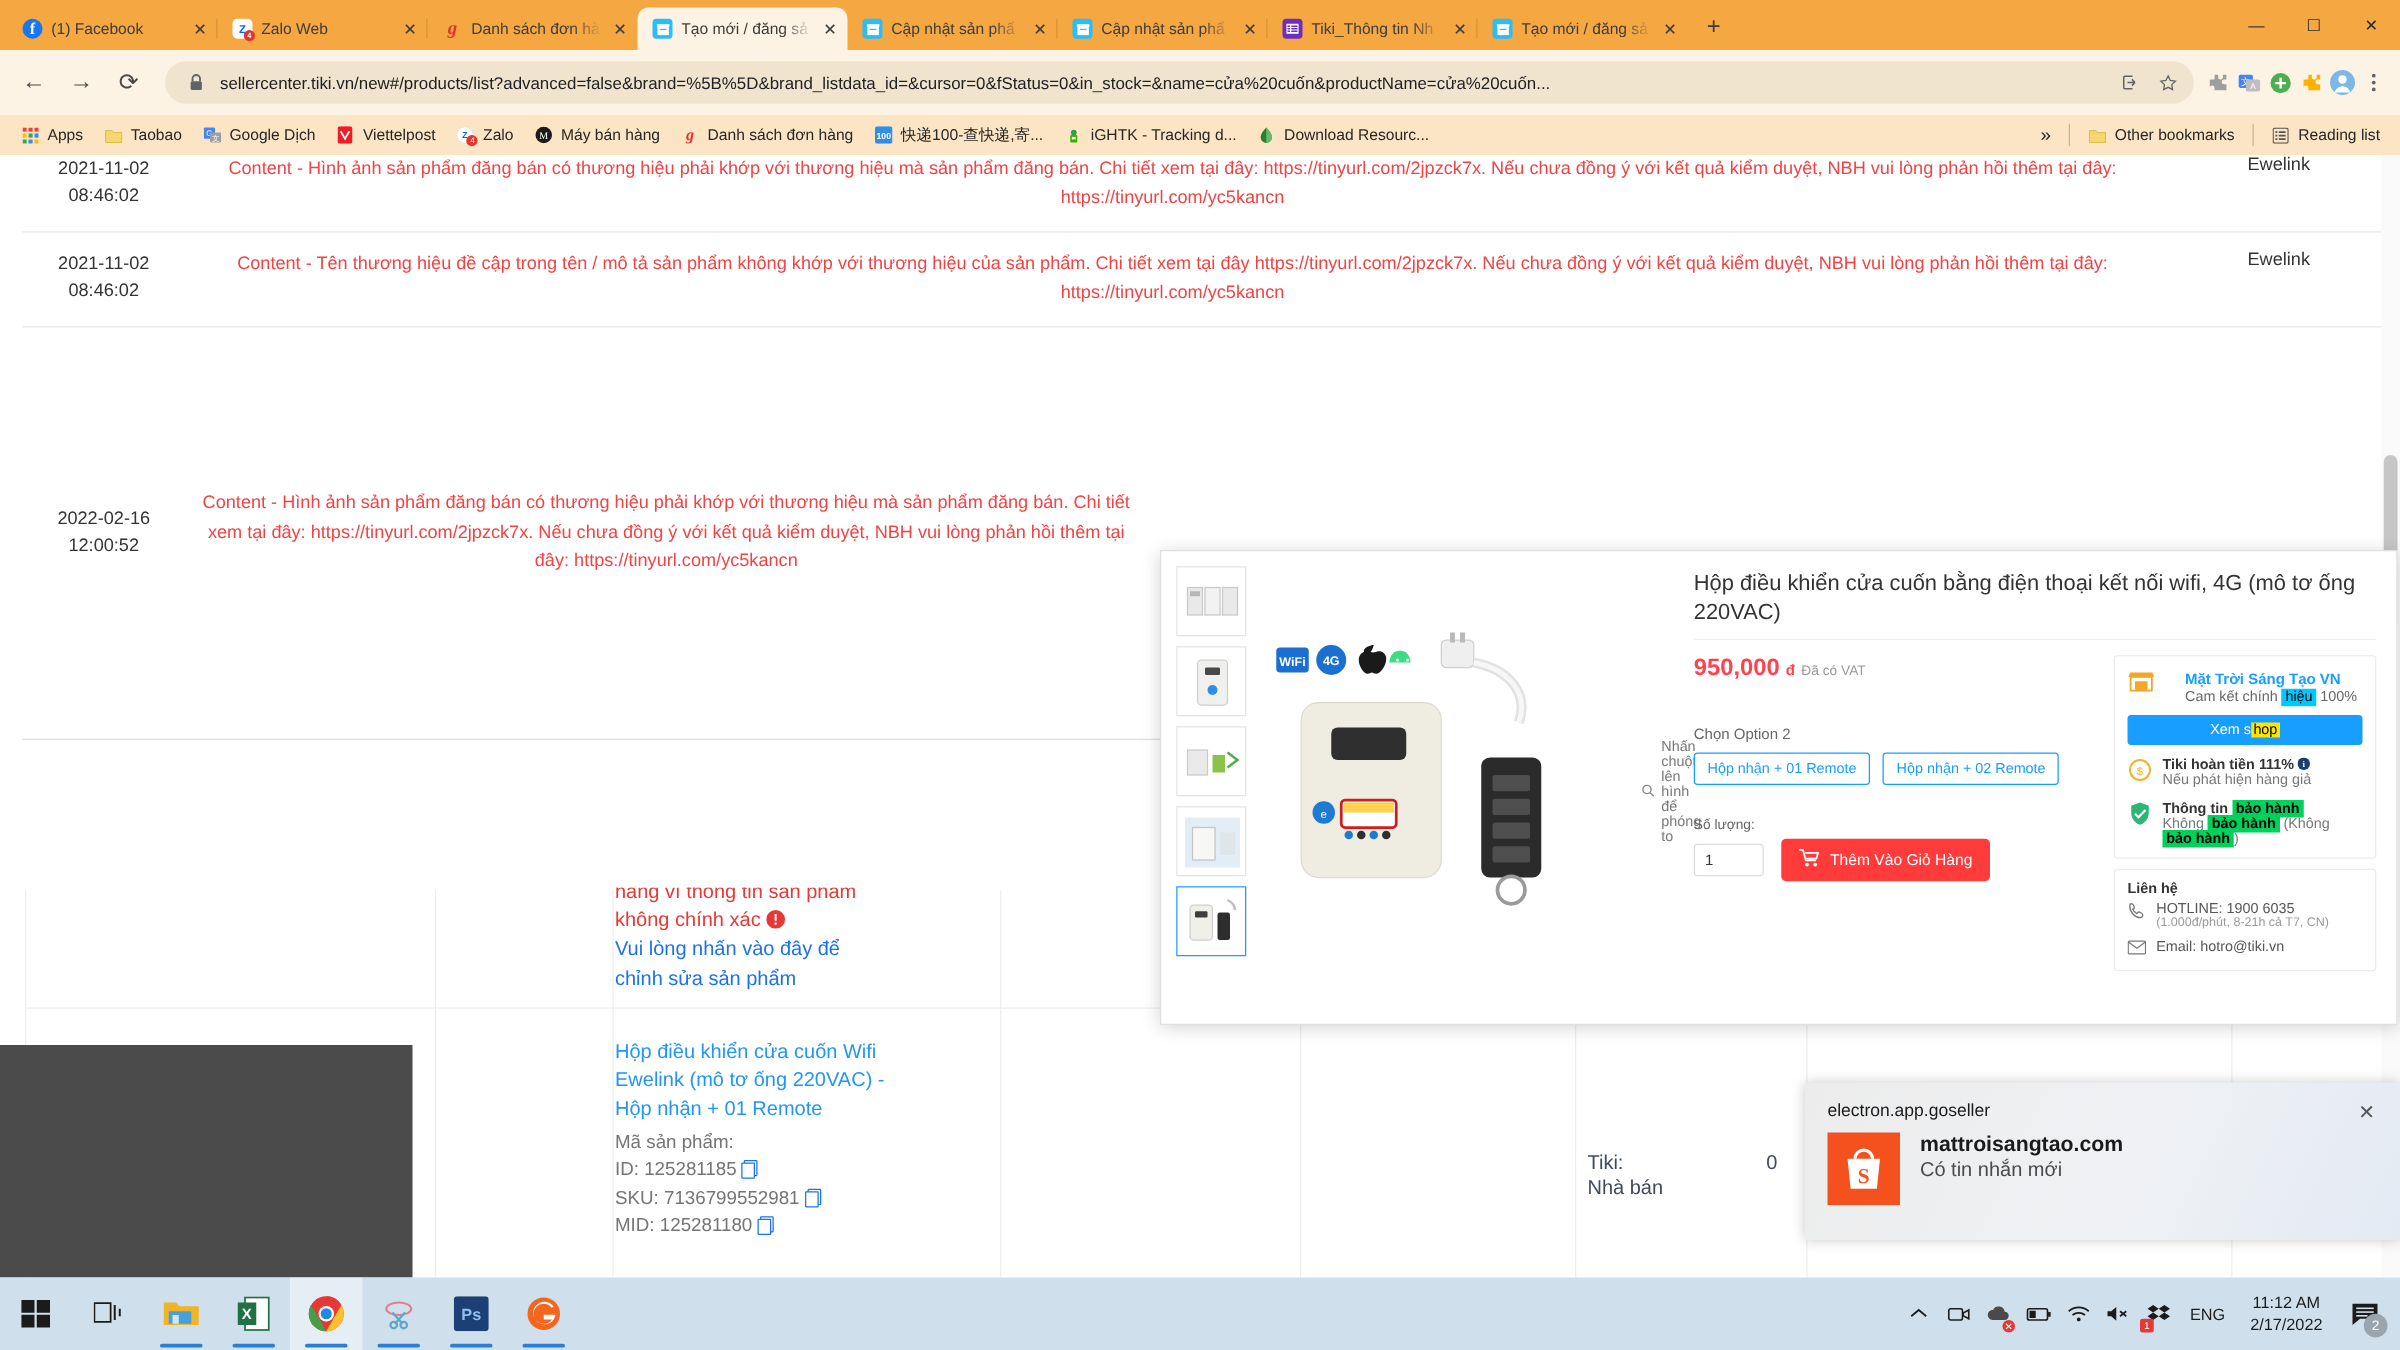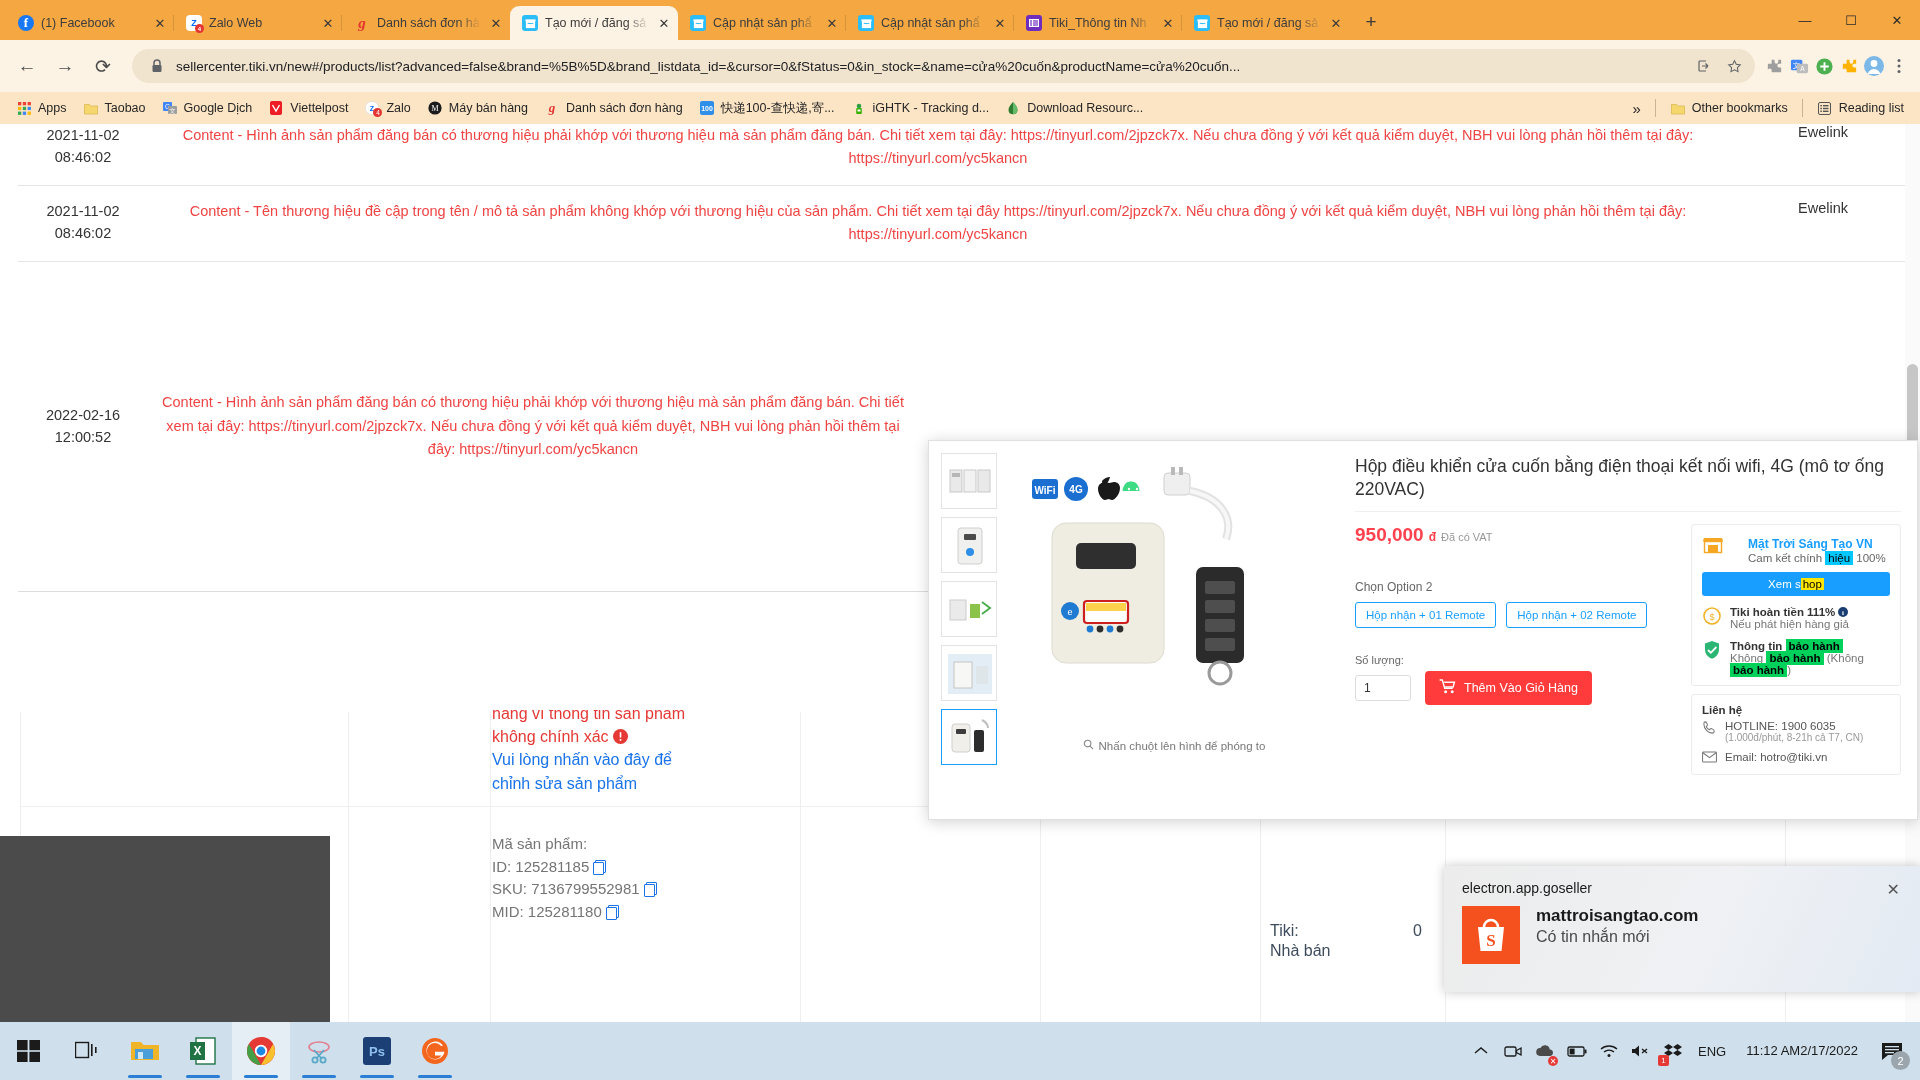--- a/index.html
+++ b/index.html
@@ -74,21 +74,21 @@
 
   
   .prodcard {
     position:absolute; left:928px; top:316px; width:990px; height:380px;
     background:#fff; border:1px solid #e0e0e0; box-shadow:0 2px 14px rgba(0,0,0,.18);
     display:flex; z-index:30;
   }
   .pc-gallery { width:80px; flex:0 0 80px; padding:12px 6px; display:flex; flex-direction:column; gap:8px; align-items:center; }
   .thumb { width:56px; height:56px; border:1px solid #e3e3e3; background:#fbfbfb; position:relative; overflow:hidden; }
   .thumb.sel { border:1px solid #189eff; }
-  .pc-main { width:330px; flex:0 0 330px; padding:10px 4px; display:flex; flex-direction:column; align-items:center; }
+  .pc-main { width:330px; flex:0 0 330px; padding:10px 4px; display:flex; flex-direction:row; align-items:center; }
   .bigimg { width:300px; height:280px; position:relative; }
   .zoomhint { font-size:11.5px; color:#787878; display:flex; align-items:center; gap:5px; margin-top:8px; }
   .pc-info { flex:1 1 auto; padding:14px 16px 10px 16px; display:flex; flex-direction:column; }
   .pc-title { font-size:17.5px; line-height:1.3; color:#333; }
   .pc-meta { display:flex; align-items:center; gap:8px; margin-top:8px; font-size:11.5px; }
   .hl-blue { background:#00c8ff; color:#000; padding:1px 3px; }
   .hl-green { background:#00d15a; color:#000; padding:1px 3px; font-weight:bold; }
   .hl-yellow { background:#ffe600; color:#000; padding:0 2px; }
   .oem-box { border:2.5px solid #ff0000; padding:1px 2px; display:inline-flex; }
   .sku { color:#787878; }
@@ -151,21 +151,21 @@
   .toast .tname { font-size:17px; font-weight:bold; color:#1a1a1a; }
   .toast .tmsg { font-size:16px; color:#4a4a4a; margin-top:2px; }
 
   
   .taskbar { position:absolute; left:0; top:1022px; width:1920px; height:58px; background:#cfe0ec; display:flex; align-items:center; }
   .tbitem { width:58px; height:58px; display:flex; align-items:center; justify-content:center; position:relative; }
   .tbitem.hot { background:rgba(255,255,255,.45); }
   .tbitem .underline { position:absolute; bottom:2px; left:12px; width:34px; height:3px; background:#2a7fd4; border-radius:2px; }
   .tray { position:absolute; right:0; top:0; height:58px; display:flex; align-items:center; gap:2px; padding-right:6px; }
   .tray .ti { width:30px; height:58px; display:flex; align-items:center; justify-content:center; color:#1b1b1b; }
-  .clock { display:flex; flex-direction:row; align-items:center; justify-content:center; font-size:13px; color:#1b1b1b; line-height:1.35; padding:0 10px; }
+  .clock { display:flex; flex-direction:column; align-items:center; justify-content:center; font-size:13px; color:#1b1b1b; line-height:1.35; padding:0 10px; }
   .actioncenter { width:44px; height:58px; display:flex; align-items:center; justify-content:center; position:relative; }
   .acbadge { position:absolute; right:4px; bottom:10px; width:19px; height:19px; border-radius:50%; background:#9aa5ad; color:#fff; font-size:11px; display:flex; align-items:center; justify-content:center; }
   .langlbl { font-size:13px; color:#1b1b1b; padding:0 8px; }
 </style>
 </head>
 <body>
 
 <div id="browser">
 
   <div class="tabstrip">
@@ -741,20 +741,21 @@
                 <rect x="6.7" y="3.2" width="1.6" height="5.4" fill="#fff"></rect>
                 <rect x="6.7" y="10" width="1.6" height="1.8" fill="#fff"></rect>
               </svg>
           </span>
         </div>
         <div class="linktext">Vui lòng nhấn vào đây để</div>
         <div class="linktext">chỉnh sửa sản phẩm</div>
       </div>
 
       <div class="cellA" style="top:120px;">
+        <div class="prodlink">Hộp điều khiển cửa cuốn Wifi Ewelink (mô tơ ống 220VAC) - Hộp nhận + 01 Remote</div>
         <div class="graysm" style="margin-top:3px;">Mã sản phẩm:</div>
         <div class="graysm">
           <span>ID: 125281185</span>
           <span class="copyico"></span>
         </div>
         <div class="graysm">
           <span>SKU: 7136799552981</span>
           <span class="copyico"></span>
         </div>
         <div class="graysm">

